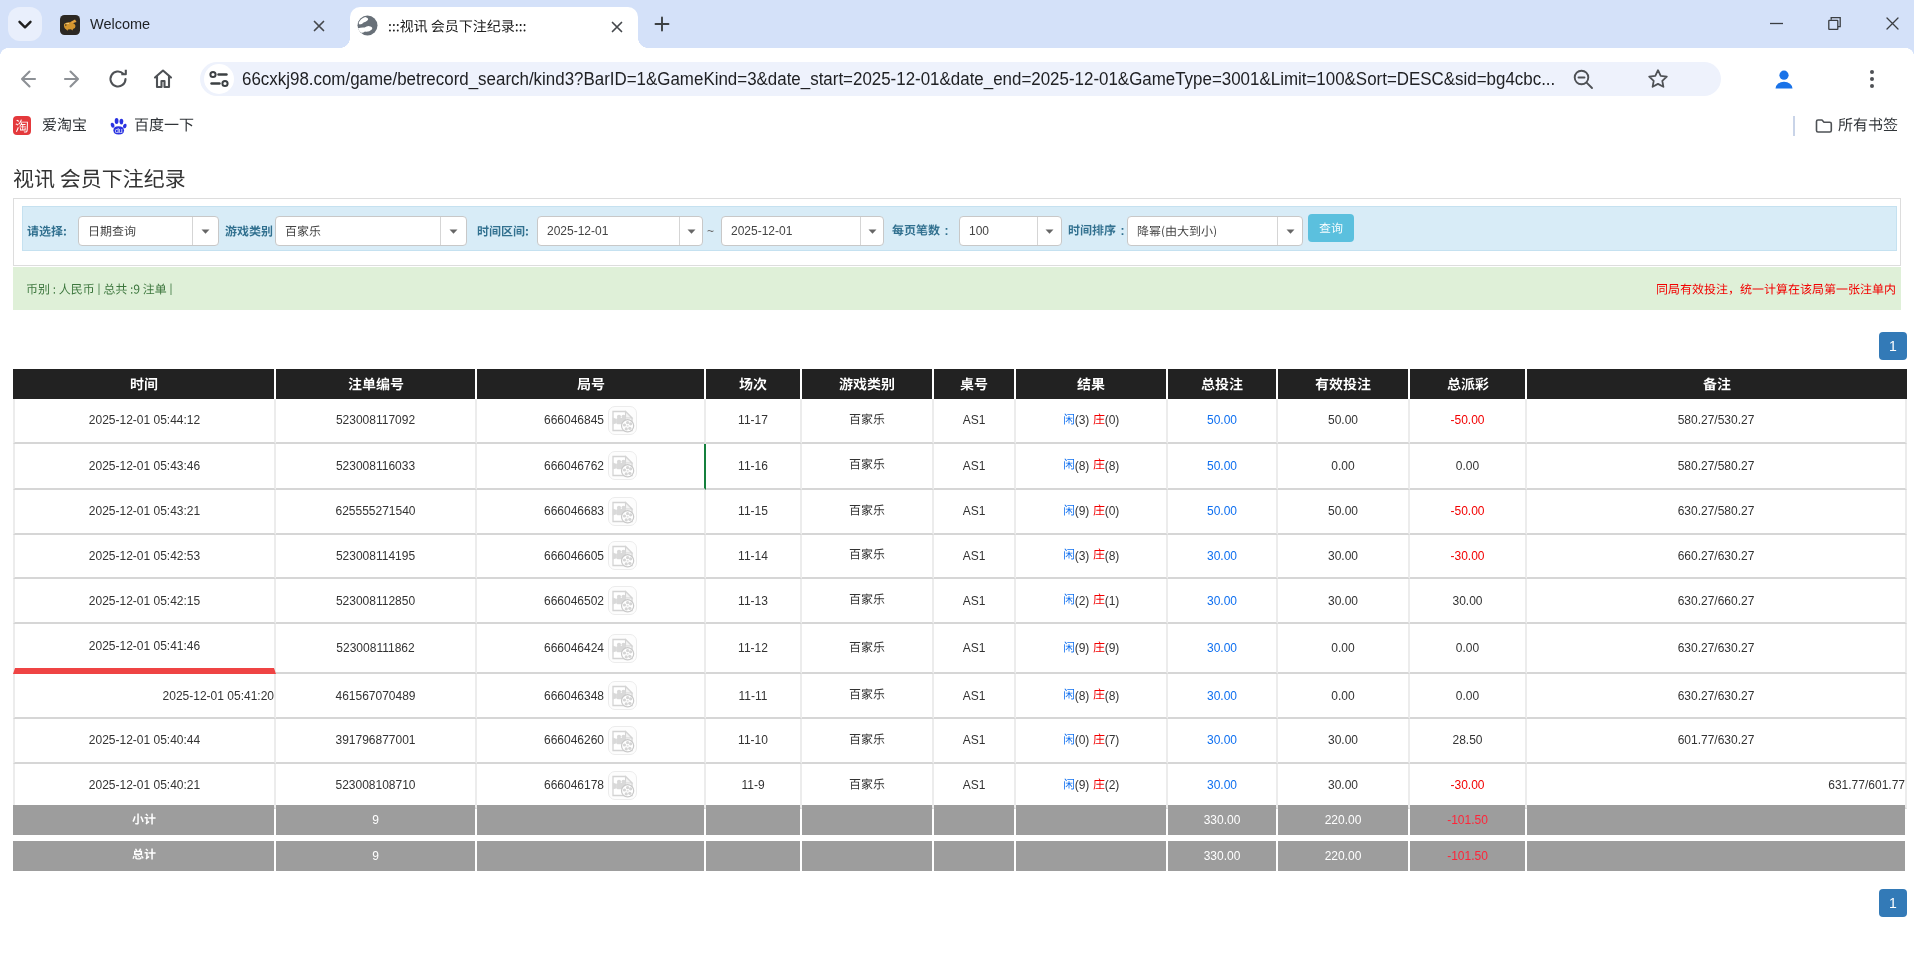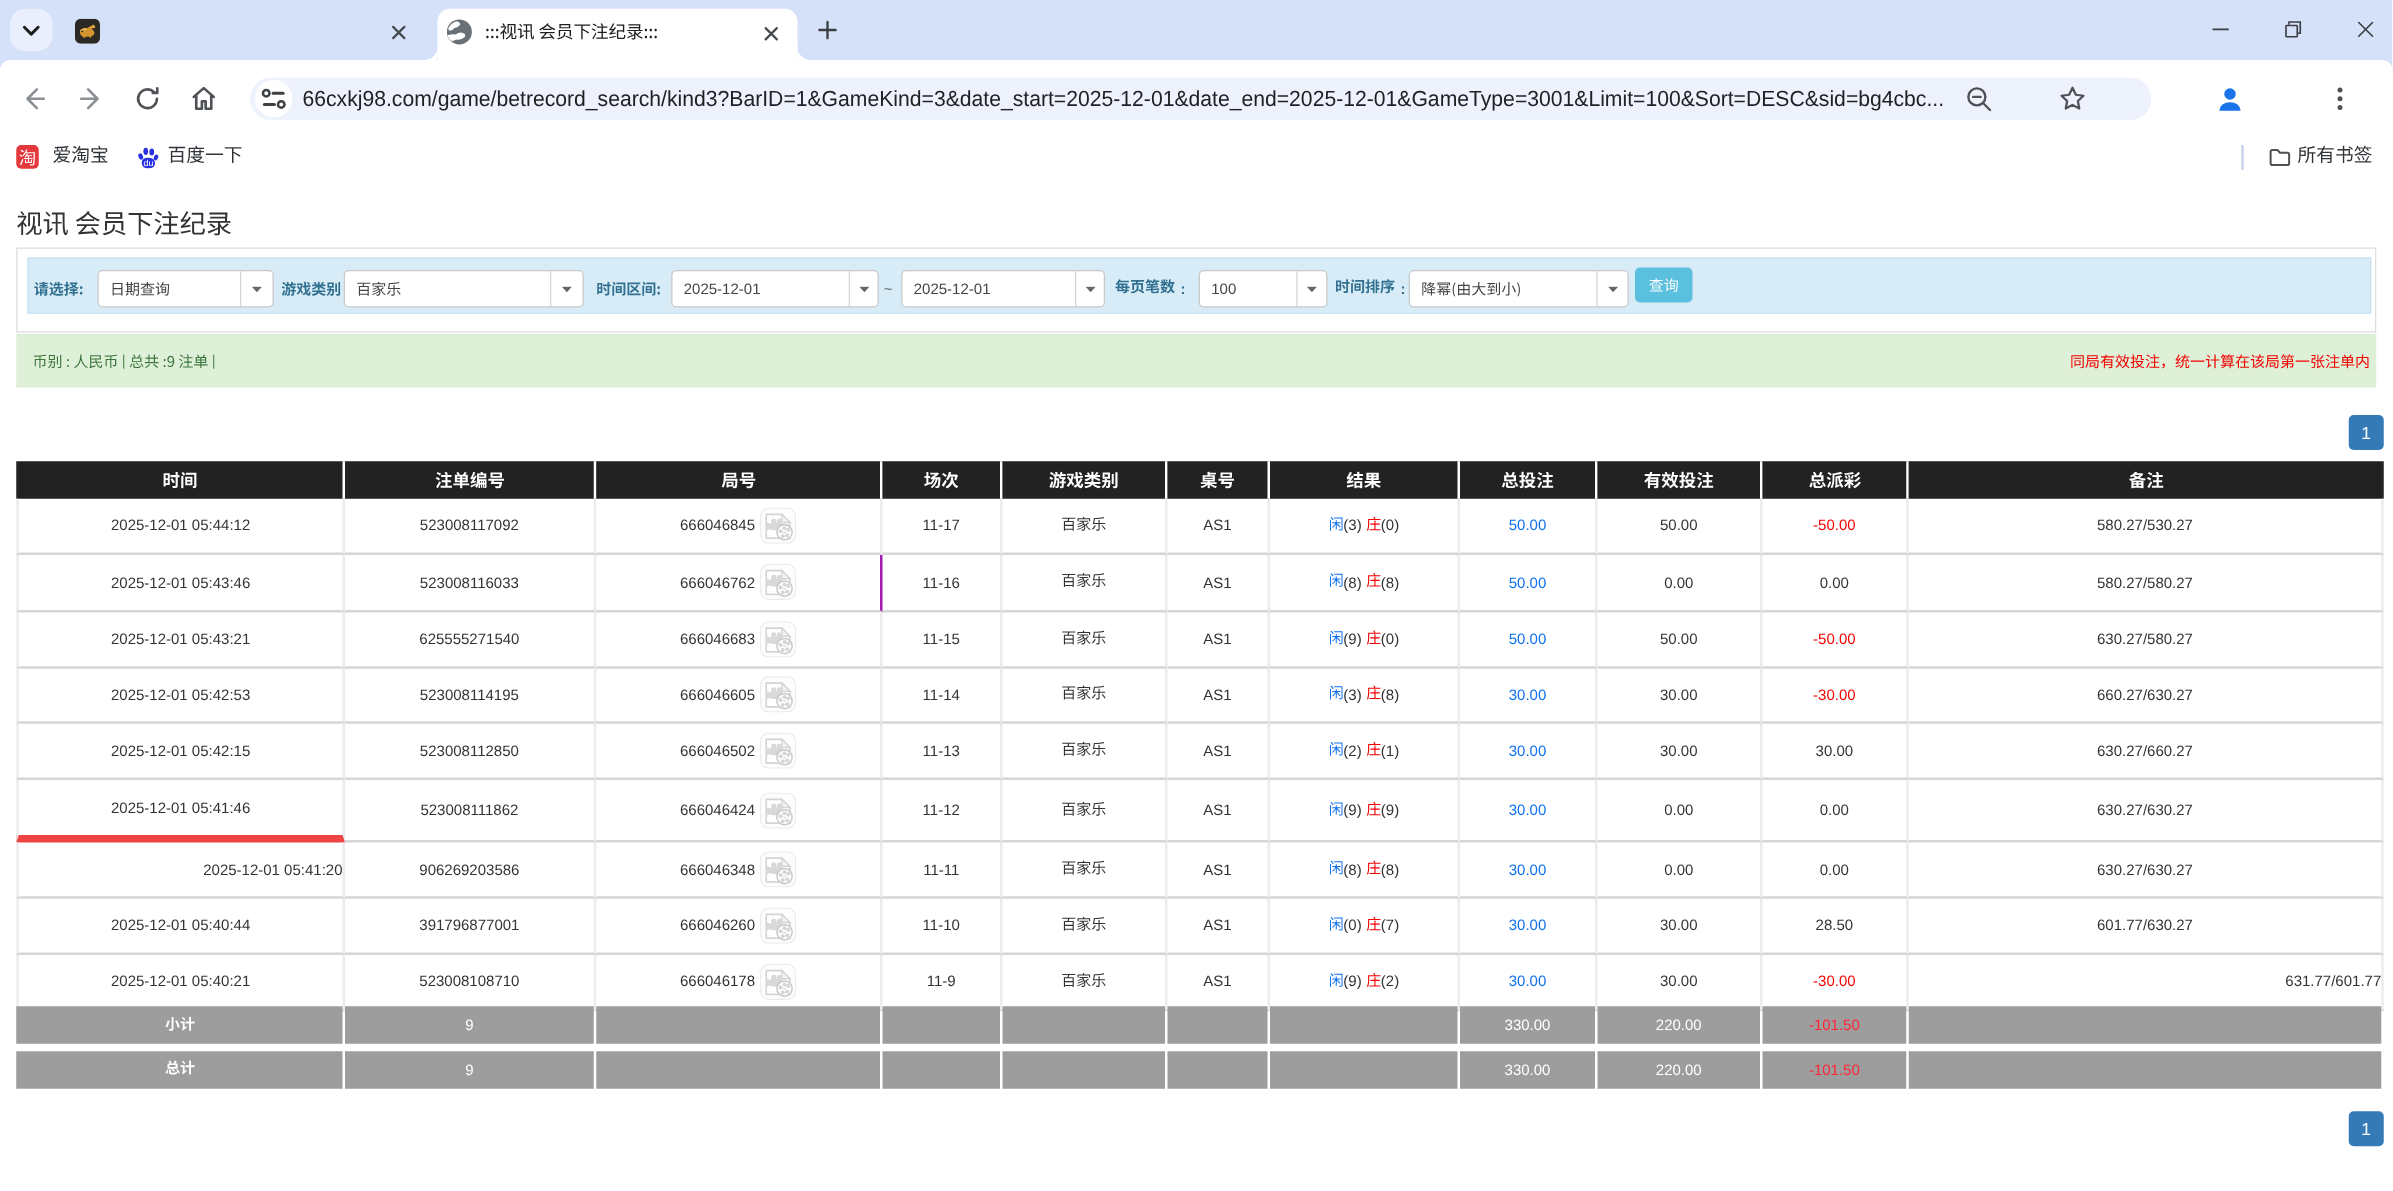--- a/index.html
+++ b/index.html
@@ -9,20 +9,21 @@
     </div>
     <div style="position:absolute;left:60px;top:15px;width:20px;height:20px;">
       <svg width="20" height="20" viewBox="0 0 20 20">
         <rect width="20" height="20" rx="4.5" fill="#2c2823"></rect>
         <path d="M9.5 7.5 L15 4.5 L16.5 7 L12.5 8.2 Z" fill="#e6a23c"></path>
         <path d="M4 9 Q7 6.5 11 7.5 Q15 8.2 15.5 11 Q15.6 13.5 13 14 L12.5 15.5 L11 14.2 L8 14.5 L7.5 15.8 L6 14.2 Q3.5 13 4 9 Z" fill="#d4952e"></path>
         <path d="M5 9.5 Q6.5 8 9 8.5" fill="none" stroke="#f6d48a" stroke-width="0.8"></path>
         <circle cx="5.8" cy="10" r="0.7" fill="#211d18"></circle>
       </svg>
     </div>
+    <div style="position:absolute;left:90px;top:0px;width:240px;height:48px;display:flex;align-items:center;color:#1f2124;font-size:14.5px">Welcome</div>
     <div style="position:absolute;left:312px;top:19px;width:14px;height:14px;display:flex;align-items:center;justify-content:center;">
       <svg width="12" height="12" viewBox="0 0 12 12">
         <path d="M1.5 1.5 L10.5 10.5 M10.5 1.5 L1.5 10.5" stroke="#45484c" stroke-width="1.7" stroke-linecap="round"></path>
       </svg>
     </div>
     <div style="position:absolute;left:350px;top:7px;width:288px;height:41px;background:#fff;border-radius:10px 10px 0 0"></div>
     <div style="position:absolute;left:340px;top:38px;width:10px;height:10px;background:radial-gradient(circle 10px at 0 0,#d4e1f9 9.7px,#fff 10px)"></div>
     <div style="position:absolute;left:638px;top:38px;width:10px;height:10px;background:radial-gradient(circle 10px at 10px 0,#d4e1f9 9.7px,#fff 10px)"></div>
     <div style="position:absolute;left:357px;top:15px;width:21px;height:21px;">
       <svg width="21" height="21" viewBox="0 0 21 21">
@@ -406,21 +407,21 @@
             </div>
           </td>
           <td style="height:44.8px;border-bottom:2px solid #d6d6d6;border-right:2px solid #ececec;padding:0;text-align:center;vertical-align:middle"><span style="color:#0e6ff0">50.00</span></td>
           <td style="height:44.8px;border-bottom:2px solid #d6d6d6;border-right:2px solid #ececec;padding:0;text-align:center;vertical-align:middle">50.00</td>
           <td style="height:44.8px;border-bottom:2px solid #d6d6d6;border-right:2px solid #ececec;padding:0;text-align:center;vertical-align:middle"><span style="color:#f20000">-50.00</span></td>
           <td style="height:44.8px;border-bottom:2px solid #d6d6d6;border-right:2px solid #ececec;padding:0;text-align:center;vertical-align:middle">580.27/530.27</td>
         </tr>
         <tr>
           <td style="height:44.8px;border-bottom:2px solid #d6d6d6;border-right:2px solid #ececec;border-left:2px solid #ececec;padding:0;text-align:center;vertical-align:middle">2025-12-01 05:43:46</td>
           <td style="height:44.8px;border-bottom:2px solid #d6d6d6;border-right:2px solid #ececec;padding:15px;text-align:center;vertical-align:middle">523008116033</td>
-          <td style="height:44.8px;border-bottom:2px solid #d6d6d6;border-right:2px solid #a21caf;padding:0;text-align:right;vertical-align:middle">
+          <td style="height:44.8px;border-bottom:2px solid #d6d6d6;border-right:2px solid #15803d;padding:0;text-align:right;vertical-align:middle">
             <div style="display:flex;align-items:center;justify-content:center">
               <span style="margin-right:4px">666046762</span>
               <svg width="29" height="29" viewBox="0 0 29 29">
                 <rect x="0.5" y="0.5" width="28" height="28" rx="6.5" fill="#fdfdfd" stroke="#ececec"></rect>
                 <path d="M5 5.5 H17.5 L24 12 V24.5 H5 Z" fill="#fff" stroke="#d4d4d4" stroke-width="1.3"></path>
                 <path d="M17.5 5.5 V12 H24 Z" fill="#f4f4f4" stroke="#d4d4d4" stroke-width="1.1"></path>
                 <g fill="#d9d9d9">
                   <circle cx="11" cy="10.8" r="2.1"></circle>
                   <circle cx="15.6" cy="10.8" r="2.1"></circle>
                   <rect x="8.6" y="12" width="9.6" height="6.2" rx="1"></rect>
@@ -655,21 +656,21 @@
               <span>(9)</span>
             </div>
           </td>
           <td style="height:44.8px;border-bottom:2px solid #d6d6d6;border-right:2px solid #ececec;padding:0;text-align:center;vertical-align:middle"><span style="color:#0e6ff0">30.00</span></td>
           <td style="height:44.8px;border-bottom:2px solid #d6d6d6;border-right:2px solid #ececec;padding:0;text-align:center;vertical-align:middle">0.00</td>
           <td style="height:44.8px;border-bottom:2px solid #d6d6d6;border-right:2px solid #ececec;padding:0;text-align:center;vertical-align:middle">0.00</td>
           <td style="height:44.8px;border-bottom:2px solid #d6d6d6;border-right:2px solid #ececec;padding:0;text-align:center;vertical-align:middle">630.27/630.27</td>
         </tr>
         <tr>
           <td style="height:44.8px;border-bottom:2px solid #d6d6d6;border-right:2px solid #ececec;border-left:2px solid #ececec;padding:0;text-align:right;vertical-align:middle">2025-12-01 05:41:20</td>
-          <td style="height:44.8px;border-bottom:2px solid #d6d6d6;border-right:2px solid #ececec;padding:0;text-align:center;vertical-align:middle">906269203586</td>
+          <td style="height:44.8px;border-bottom:2px solid #d6d6d6;border-right:2px solid #ececec;padding:0;text-align:center;vertical-align:middle">461567070489</td>
           <td style="height:44.8px;border-bottom:2px solid #d6d6d6;border-right:2px solid #ececec;padding:0;text-align:center;vertical-align:middle">
             <div style="display:flex;align-items:center;justify-content:center">
               <span style="margin-right:4px">666046348</span>
               <svg width="29" height="29" viewBox="0 0 29 29">
                 <rect x="0.5" y="0.5" width="28" height="28" rx="6.5" fill="#fdfdfd" stroke="#ececec"></rect>
                 <path d="M5 5.5 H17.5 L24 12 V24.5 H5 Z" fill="#fff" stroke="#d4d4d4" stroke-width="1.3"></path>
                 <path d="M17.5 5.5 V12 H24 Z" fill="#f4f4f4" stroke="#d4d4d4" stroke-width="1.1"></path>
                 <g fill="#d9d9d9">
                   <circle cx="11" cy="10.8" r="2.1"></circle>
                   <circle cx="15.6" cy="10.8" r="2.1"></circle>

